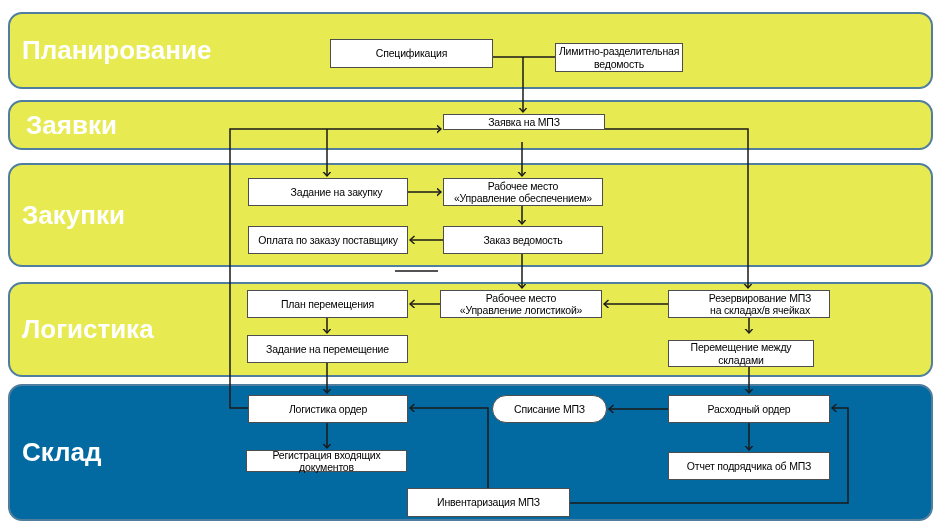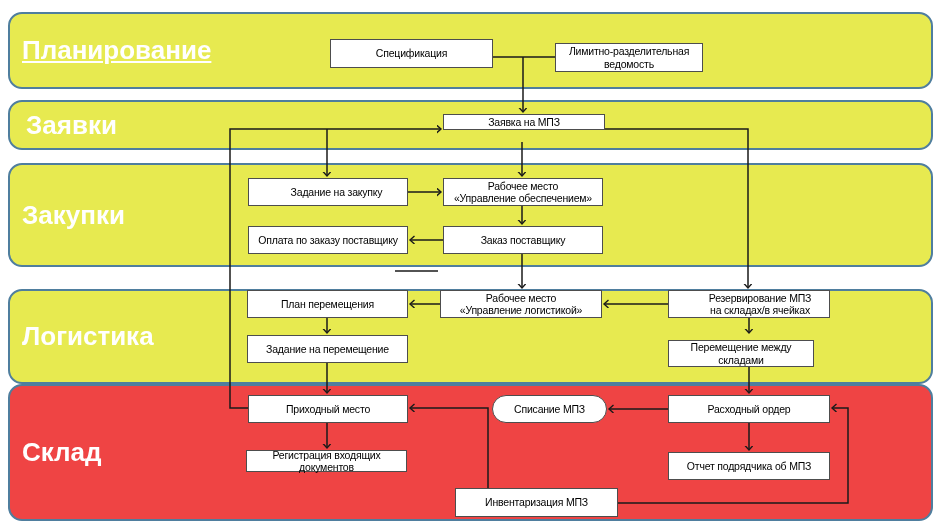--- a/index.html
+++ b/index.html
@@ -22,32 +22,32 @@
     text-align:center;font-size:10.5px;line-height:12.5px;color:#000000;
     white-space:pre-line;padding:1px 2px;letter-spacing:-0.2px;
   }
 </style>
 </head>
 <body>
 
 <div id="canvas" style="background: rgb(255, 255, 255);">
   <div id="bands">
       <div class="band" style="left: 8px; top: 12px; width: 925px; height: 77px; background: rgb(231, 234, 80); border-color: rgb(79, 126, 158);">
-        <div class="band-label" style="color: rgb(255, 255, 255); text-decoration: underline;">Планирование</div>
+        <div class="band-label" style="color: rgb(255, 255, 255);">Планирование</div>
       </div>
       <div class="band" style="left: 8px; top: 100px; width: 925px; height: 50px; background: rgb(231, 234, 80); border-color: rgb(79, 126, 158);">
         <div class="band-label" style="color: rgb(255, 255, 255); padding-left: 16px;">Заявки</div>
       </div>
       <div class="band" style="left: 8px; top: 163px; width: 925px; height: 104px; background: rgb(231, 234, 80); border-color: rgb(79, 126, 158);">
         <div class="band-label" style="color: rgb(255, 255, 255);">Закупки</div>
       </div>
-      <div class="band" style="left: 8px; top: 289px; width: 925px; height: 95px; background: rgb(231, 234, 80); border-color: rgb(79, 126, 158);">
+      <div class="band" style="left: 8px; top: 282px; width: 925px; height: 95px; background: rgb(231, 234, 80); border-color: rgb(79, 126, 158);">
         <div class="band-label" style="color: rgb(255, 255, 255);">Логистика</div>
       </div>
-      <div class="band" style="left: 8px; top: 384px; width: 925px; height: 137px; background: #ef4444; border-color: rgb(79, 126, 158);">
+      <div class="band" style="left: 8px; top: 384px; width: 925px; height: 137px; background: #0369a1; border-color: rgb(79, 126, 158);">
         <div class="band-label" style="color: rgb(255, 255, 255);">Склад</div>
       </div>
     </div>
   <svg id="wires" width="950" height="529" viewBox="0 0 950 529" xmlns="http://www.w3.org/2000/svg">
     <defs>
       <marker id="arrowhead" markerUnits="userSpaceOnUse" markerWidth="12" markerHeight="12" refX="4.5" refY="4" orient="auto">
         <path d="M0,0 L4.5,4 L0,8" fill="none" stroke="#1a1a1a" stroke-width="1.4"></path>
       </marker>
     </defs>
     <g id="edge-group">
@@ -70,36 +70,36 @@
         <polyline points="327,423 327,448" fill="none" stroke="#1a1a1a" stroke-width="1.5" marker-end="url(#arrowhead)"></polyline>
         <polyline points="749,423 749,450" fill="none" stroke="#1a1a1a" stroke-width="1.5" marker-end="url(#arrowhead)"></polyline>
         <polyline points="668,409 609,409" fill="none" stroke="#1a1a1a" stroke-width="1.5" marker-end="url(#arrowhead)"></polyline>
         <polyline points="488,488 488,408 410,408" fill="none" stroke="#1a1a1a" stroke-width="1.5" marker-end="url(#arrowhead)"></polyline>
         <polyline points="570,503 848,503 848,408 832,408" fill="none" stroke="#1a1a1a" stroke-width="1.5" marker-end="url(#arrowhead)"></polyline>
         <polyline points="395,271 438,271" fill="none" stroke="#1a1a1a" stroke-width="1.5"></polyline>
       </g>
   </svg>
   <div id="nodes">
       <div class="node" style="left: 330px; top: 39px; width: 163px; height: 29px; background: rgb(255, 255, 255); border-color: rgb(77, 77, 77); color: rgb(0, 0, 0);">Спецификация</div>
-      <div class="node" style="left: 555px; top: 43px; width: 148px; height: 29px; background: rgb(255, 255, 255); border-color: rgb(77, 77, 77); color: rgb(0, 0, 0);">Лимитно-разделительная
+      <div class="node" style="left: 555px; top: 43px; width: 128px; height: 29px; background: rgb(255, 255, 255); border-color: rgb(77, 77, 77); color: rgb(0, 0, 0);">Лимитно-разделительная
 ведомость</div>
       <div class="node" style="left: 443px; top: 114px; width: 162px; height: 16px; background: rgb(255, 255, 255); border-color: rgb(77, 77, 77); color: rgb(0, 0, 0);">Заявка на МПЗ</div>
       <div class="node" style="left: 248px; top: 178px; width: 160px; height: 28px; background: rgb(255, 255, 255); border-color: rgb(77, 77, 77); color: rgb(0, 0, 0); padding-left: 19px;">Задание на закупку</div>
       <div class="node" style="left: 443px; top: 178px; width: 160px; height: 28px; background: rgb(255, 255, 255); border-color: rgb(77, 77, 77); color: rgb(0, 0, 0);">Рабочее место
 «Управление обеспечением»</div>
       <div class="node" style="left: 248px; top: 226px; width: 160px; height: 28px; background: rgb(255, 255, 255); border-color: rgb(77, 77, 77); color: rgb(0, 0, 0);">Оплата по заказу поставщику</div>
-      <div class="node" style="left: 443px; top: 226px; width: 160px; height: 28px; background: rgb(255, 255, 255); border-color: rgb(77, 77, 77); color: rgb(0, 0, 0);">Заказ поставщику</div>
+      <div class="node" style="left: 443px; top: 226px; width: 160px; height: 28px; background: rgb(255, 255, 255); border-color: rgb(77, 77, 77); color: rgb(0, 0, 0);">Заказ ведомость</div>
       <div class="node" style="left: 247px; top: 290px; width: 161px; height: 28px; background: rgb(255, 255, 255); border-color: rgb(77, 77, 77); color: rgb(0, 0, 0); text-align: center;">План перемещения</div>
       <div class="node" style="left: 440px; top: 290px; width: 162px; height: 28px; background: rgb(255, 255, 255); border-color: rgb(77, 77, 77); color: rgb(0, 0, 0);">Рабочее место
 «Управление логистикой»</div>
       <div class="node" style="left: 668px; top: 290px; width: 162px; height: 28px; background: rgb(255, 255, 255); border-color: rgb(77, 77, 77); color: rgb(0, 0, 0); padding-left: 24px;">Резервирование МПЗ
 на складах/в ячейках</div>
       <div class="node" style="left: 247px; top: 335px; width: 161px; height: 28px; background: rgb(255, 255, 255); border-color: rgb(77, 77, 77); color: rgb(0, 0, 0);">Задание на перемещение</div>
       <div class="node" style="left: 668px; top: 340px; width: 146px; height: 27px; background: rgb(255, 255, 255); border-color: rgb(77, 77, 77); color: rgb(0, 0, 0);">Перемещение между складами</div>
-      <div class="node" style="left: 248px; top: 395px; width: 160px; height: 28px; background: rgb(255, 255, 255); border-color: rgb(77, 77, 77); color: rgb(0, 0, 0);">Приходный место</div>
+      <div class="node" style="left: 248px; top: 395px; width: 160px; height: 28px; background: rgb(255, 255, 255); border-color: rgb(77, 77, 77); color: rgb(0, 0, 0);">Логистика ордер</div>
       <div class="node" style="left: 492px; top: 395px; width: 115px; height: 28px; background: rgb(255, 255, 255); border-color: rgb(77, 77, 77); color: rgb(0, 0, 0); border-radius: 14px;">Списание МПЗ</div>
       <div class="node" style="left: 668px; top: 395px; width: 162px; height: 28px; background: rgb(255, 255, 255); border-color: rgb(77, 77, 77); color: rgb(0, 0, 0);">Расходный ордер</div>
       <div class="node" style="left: 246px; top: 450px; width: 161px; height: 22px; background: rgb(255, 255, 255); border-color: rgb(77, 77, 77); color: rgb(0, 0, 0);">Регистрация входящих
 документов</div>
       <div class="node" style="left: 668px; top: 452px; width: 162px; height: 28px; background: rgb(255, 255, 255); border-color: rgb(77, 77, 77); color: rgb(0, 0, 0);">Отчет подрядчика об МПЗ</div>
-      <div class="node" style="left: 407px; top: 488px; width: 163px; height: 29px; background: rgb(255, 255, 255); border-color: rgb(77, 77, 77); color: rgb(0, 0, 0); margin-left: 48px;">Инвентаризация МПЗ</div>
+      <div class="node" style="left: 407px; top: 488px; width: 163px; height: 29px; background: rgb(255, 255, 255); border-color: rgb(77, 77, 77); color: rgb(0, 0, 0);">Инвентаризация МПЗ</div>
     </div>
 </div>
 
 </body></html>

